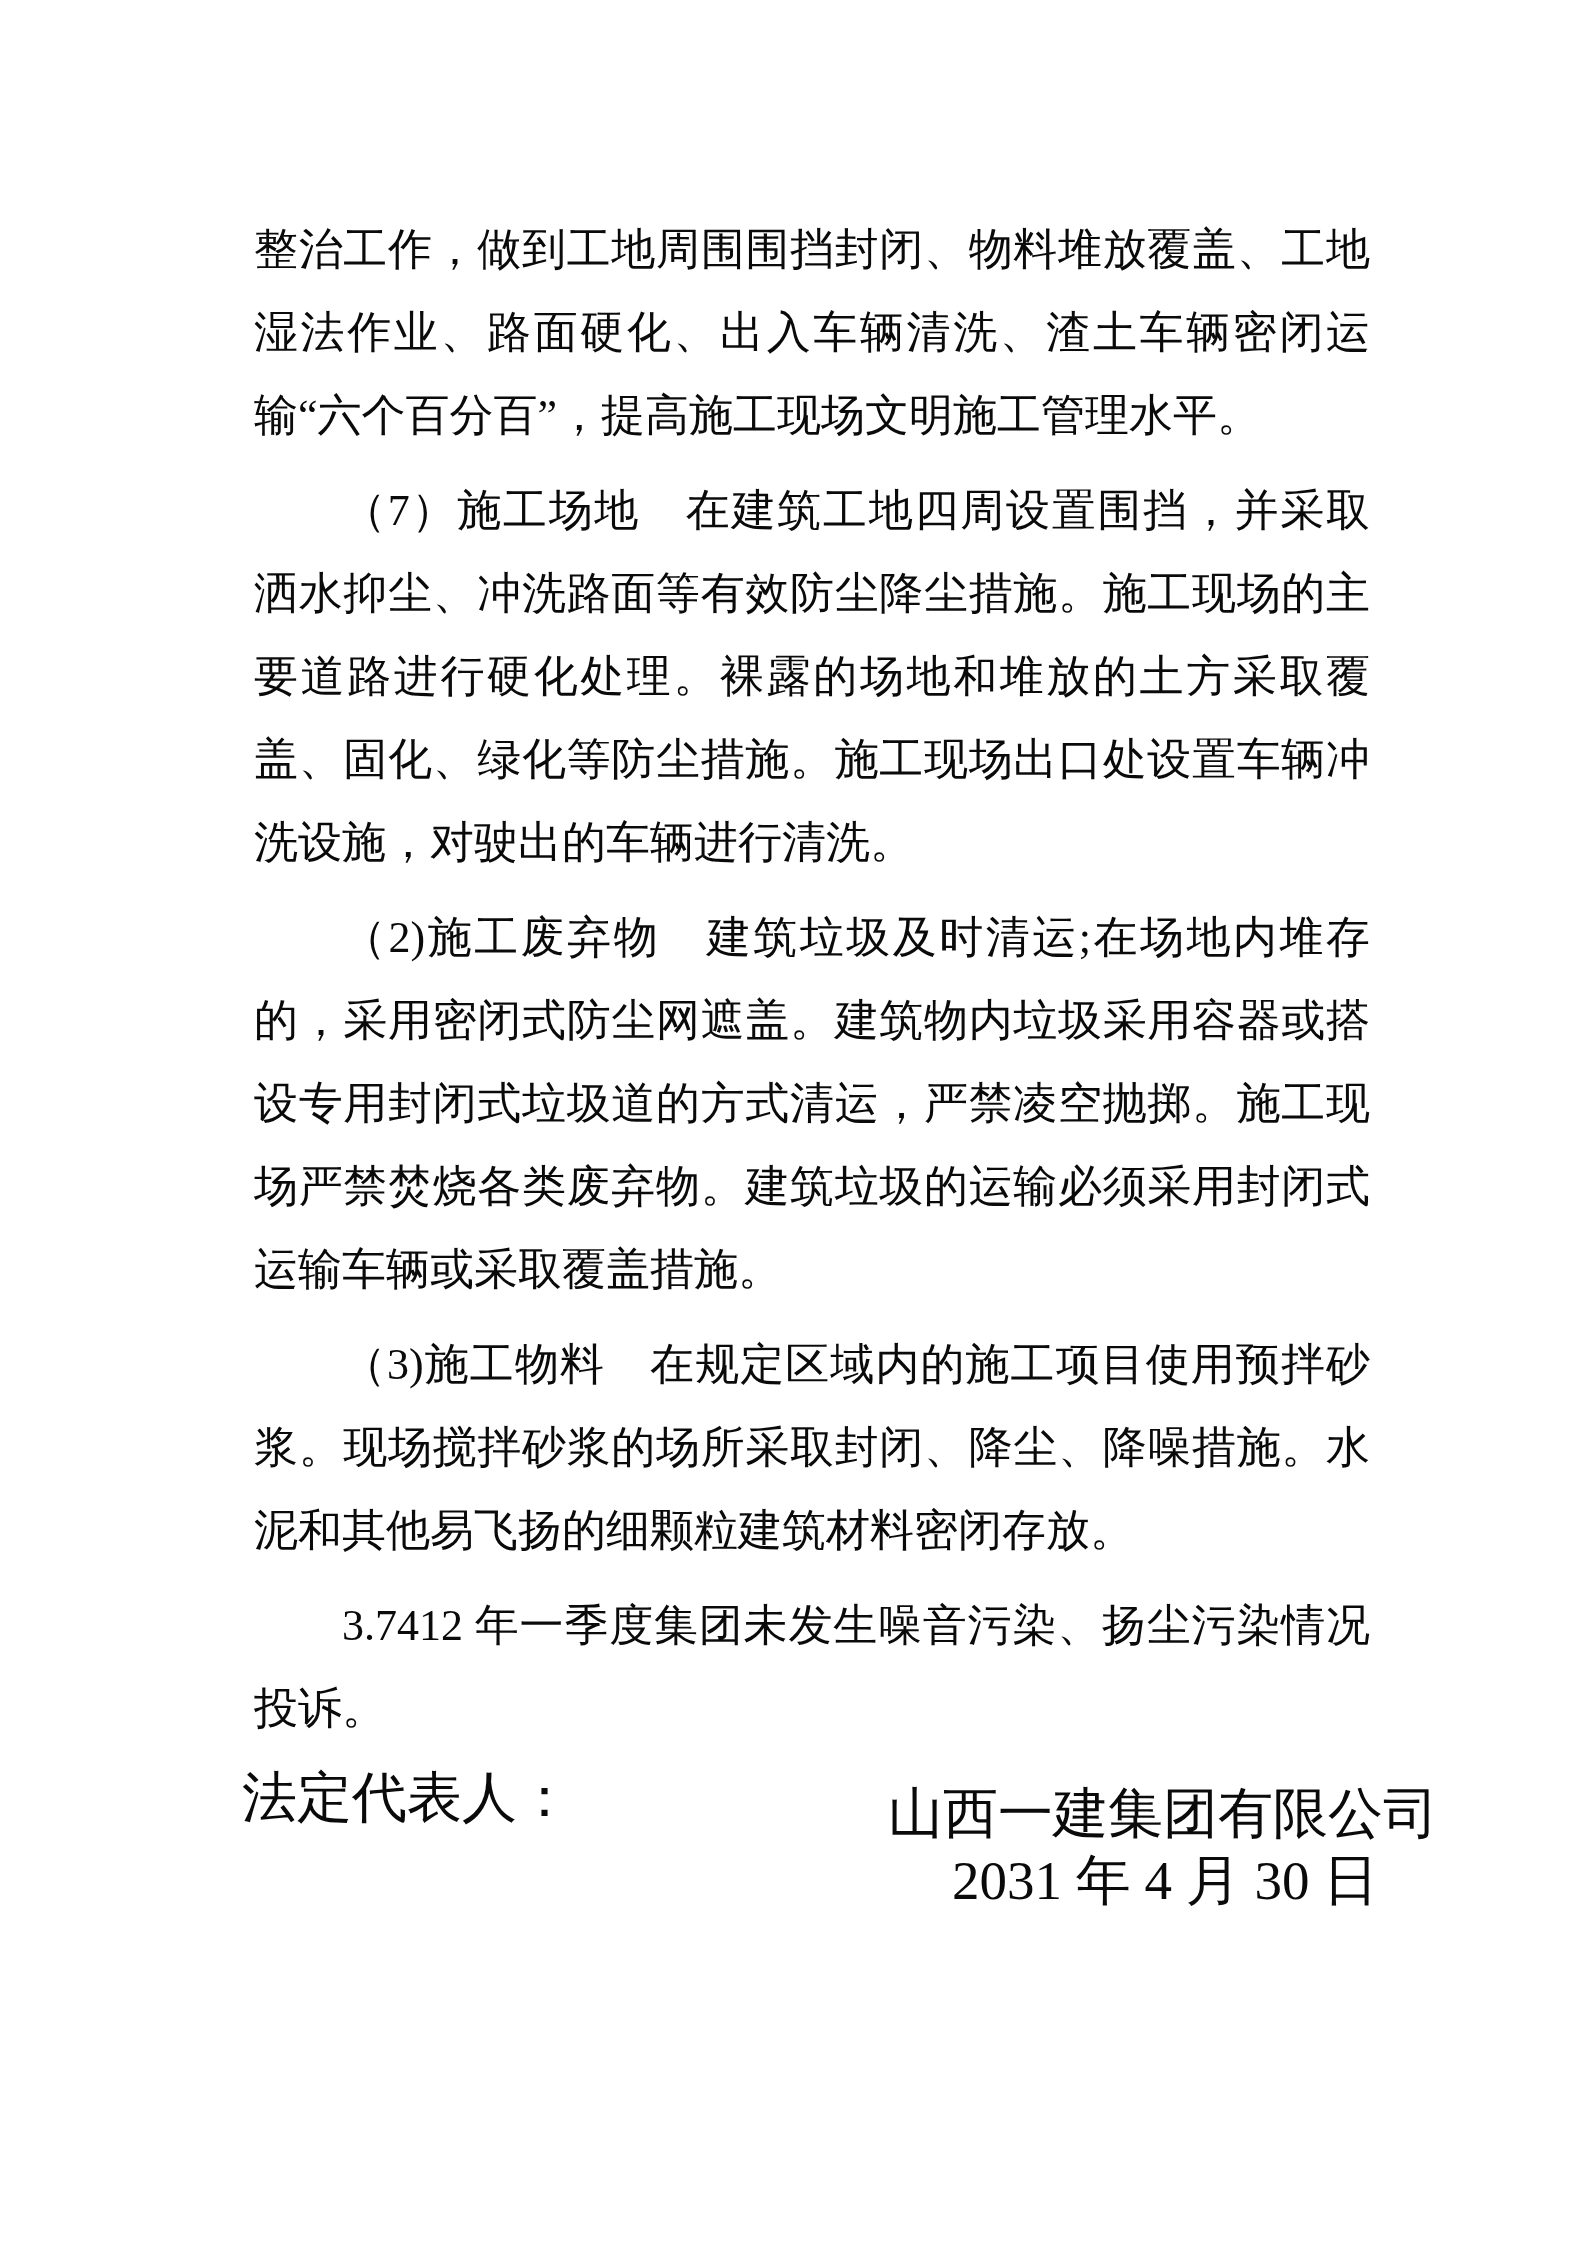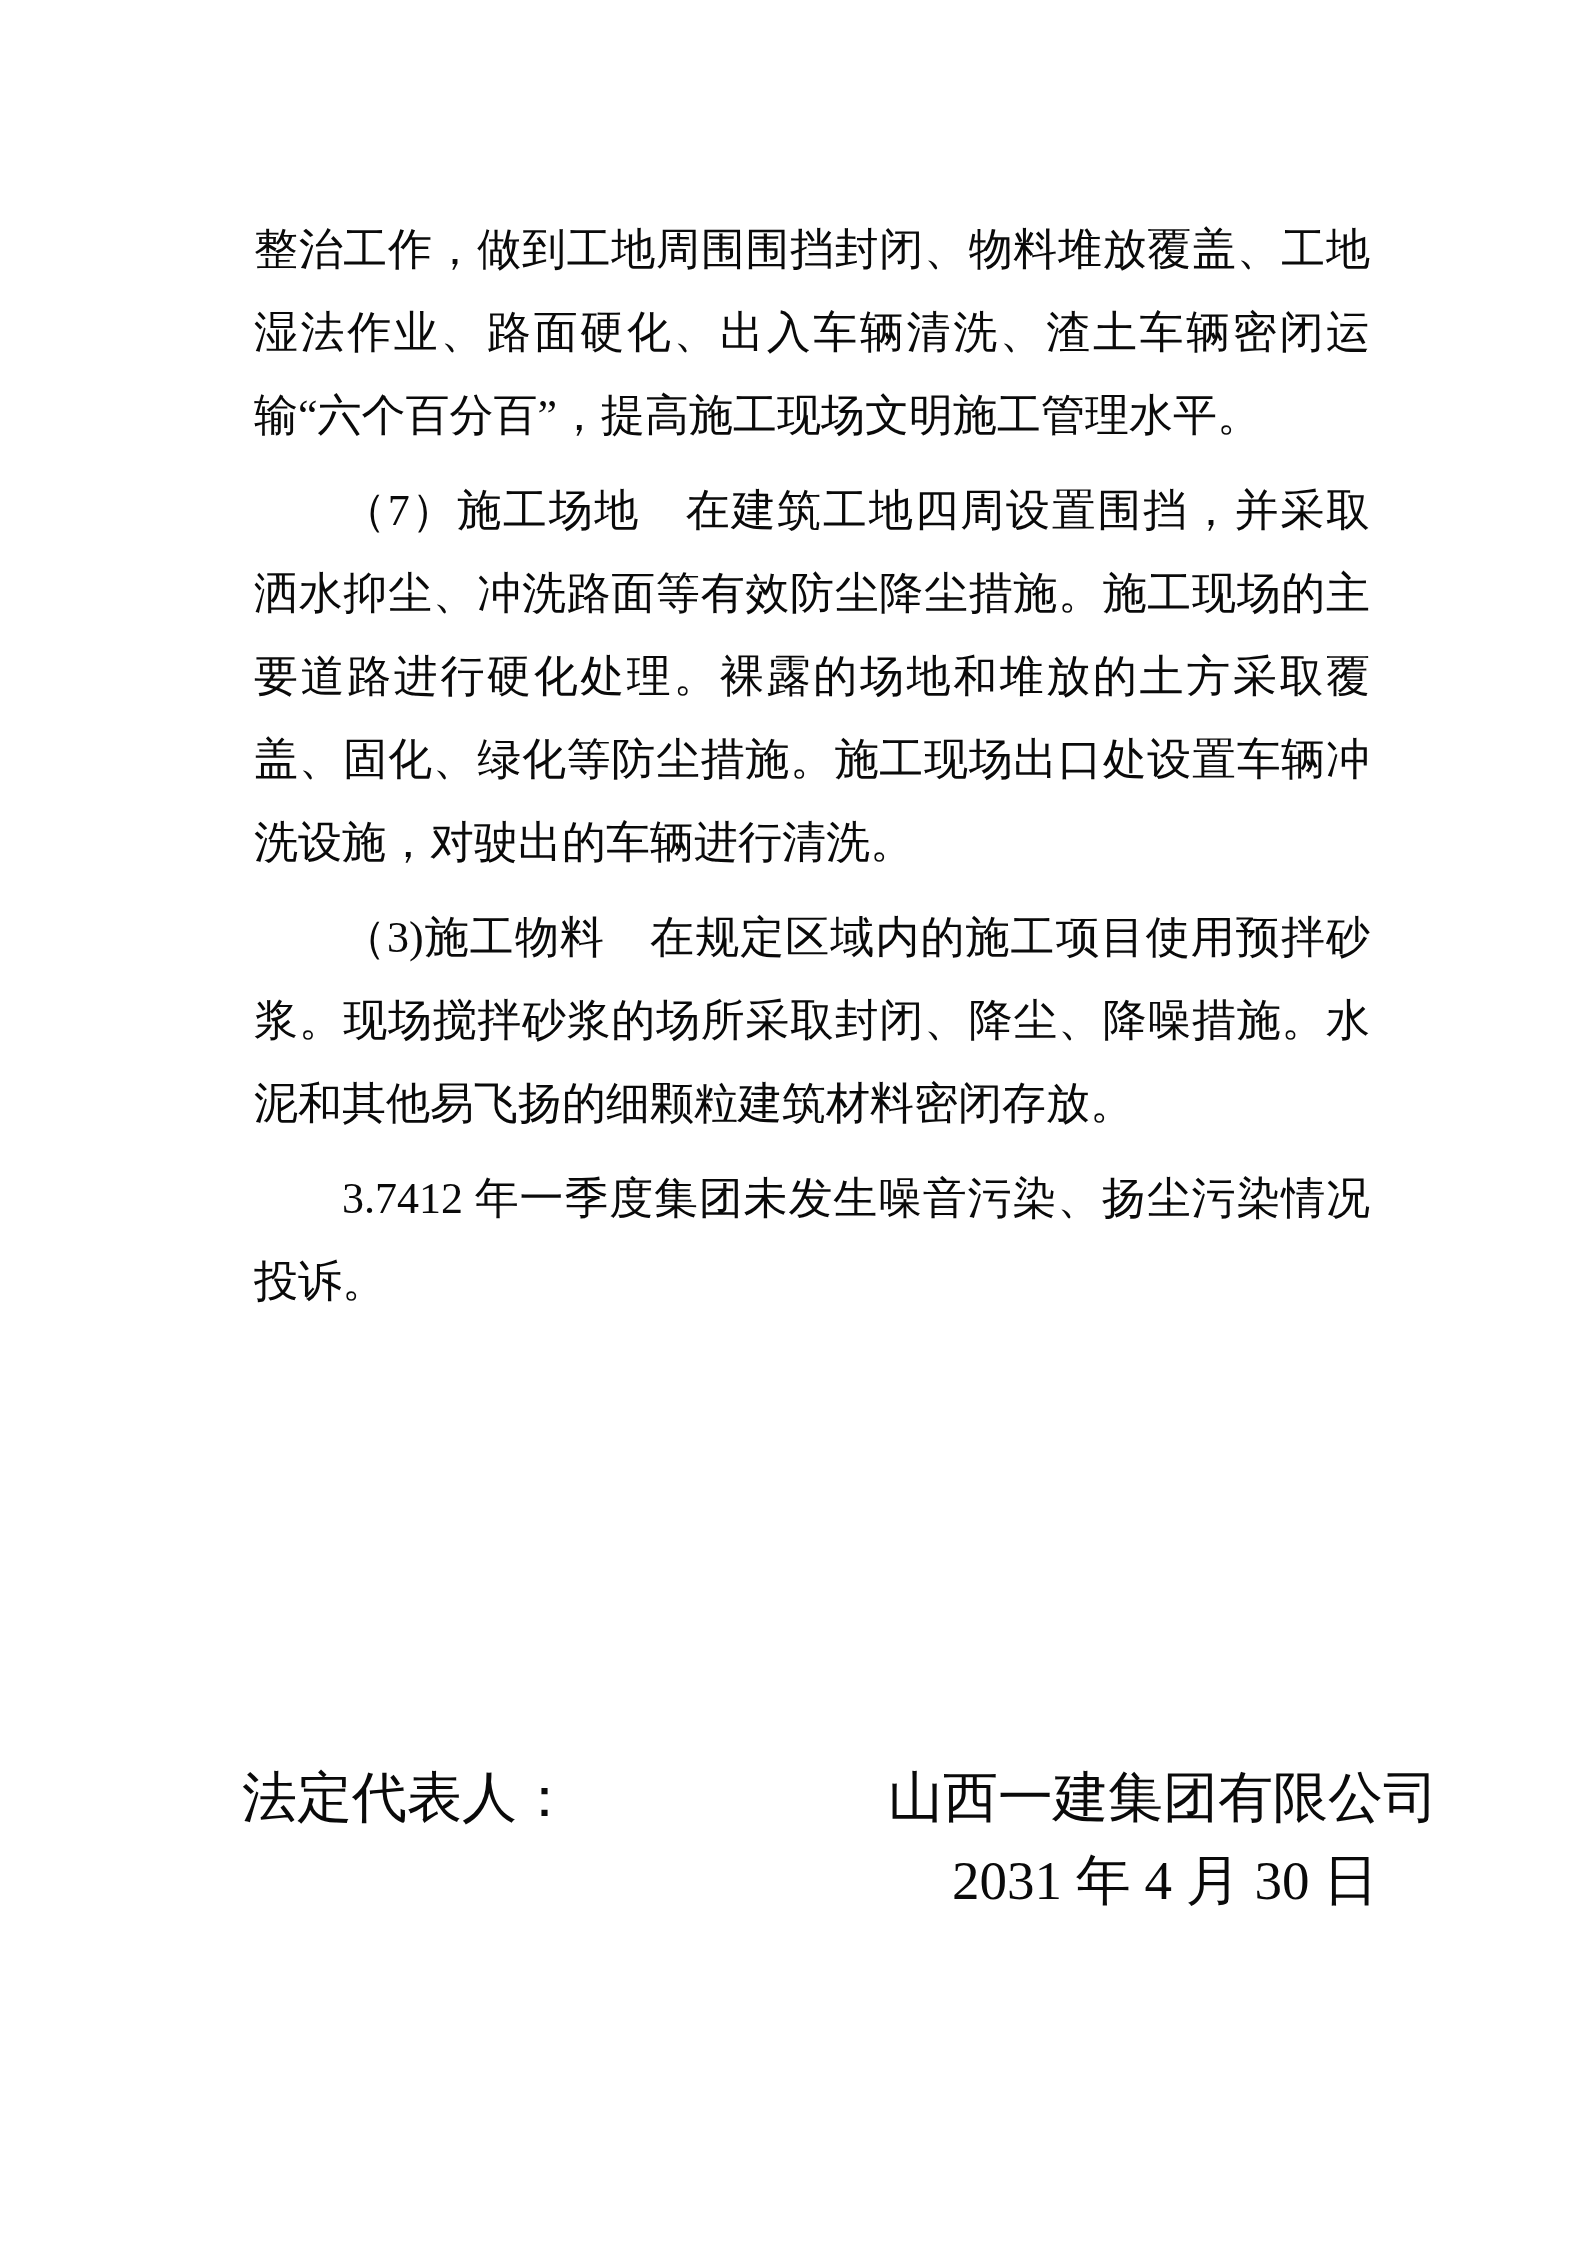--- a/index.html
+++ b/index.html
@@ -48,36 +48,37 @@
     line-height: 83px;
   }
   .sig-row {
     position: relative;
     height: 83px;
     white-space: nowrap;
   }
   .sig-company {
     position: absolute;
     left: 646px;
-    top: 0;
+    top: 16px;
   }
   .sig-date {
     position: absolute;
     left: 710px;
     top: 0;
   }
 </style>
 </head>
 <body>
 
 <div class="page">
 
   <div class="content">
     <p class="doc-para">整治工作，做到工地周围围挡封闭、物料堆放覆盖、工地湿法作业、路面硬化、出入车辆清洗、渣土车辆密闭运输“六个百分百”，提高施工现场文明施工管理水平。</p>
     <p class="doc-para indent">（7）施工场地　在建筑工地四周设置围挡，并采取洒水抑尘、冲洗路面等有效防尘降尘措施。施工现场的主要道路进行硬化处理。裸露的场地和堆放的土方采取覆盖、固化、绿化等防尘措施。施工现场出口处设置车辆冲洗设施，对驶出的车辆进行清洗。</p>
+    <p class="doc-para indent">（2)施工废弃物　建筑垃圾及时清运;在场地内堆存的，采用密闭式防尘网遮盖。建筑物内垃圾采用容器或搭设专用封闭式垃圾道的方式清运，严禁凌空抛掷。施工现场严禁焚烧各类废弃物。建筑垃圾的运输必须采用封闭式运输车辆或采取覆盖措施。</p>
     <p class="doc-para indent">（3)施工物料　在规定区域内的施工项目使用预拌砂浆。现场搅拌砂浆的场所采取封闭、降尘、降噪措施。水泥和其他易飞扬的细颗粒建筑材料密闭存放。</p>
     <p class="doc-para indent">3.7412 年一季度集团未发生噪音污染、扬尘污染情况投诉。</p>
   </div>
 
   <div class="signature">
     <div class="sig-row">
       <span>法定代表人：</span>
       <span class="sig-company">山西一建集团有限公司</span>
     </div>
     <div class="sig-row">

